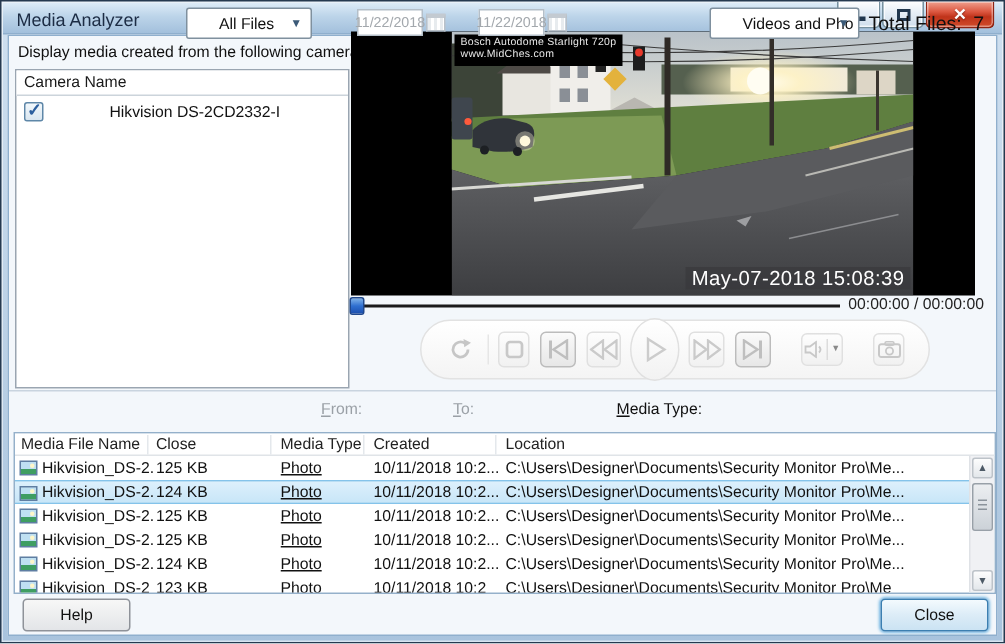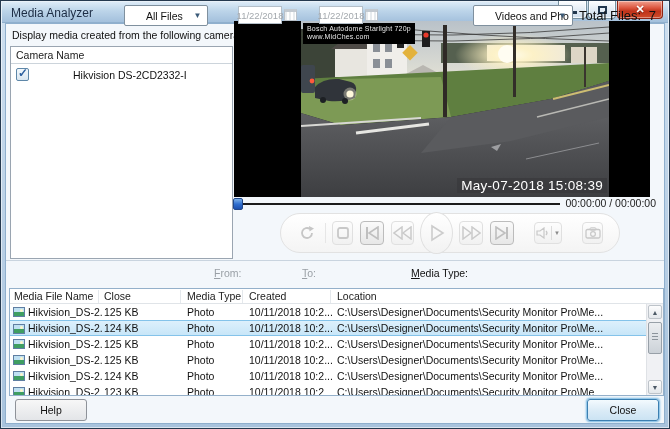--- a/index.html
+++ b/index.html
@@ -91,21 +91,21 @@
   .thead{ position:absolute; left:0; top:0; right:0; height:15px; background:#fff;
     border-bottom:1px solid #e0e4e8; font-size:10.5px; color:#222; }
   .th{ position:absolute; top:1px; white-space:nowrap; }
   .col-sep{ position:absolute; top:1px; height:13px; width:1px; background:#e4e8ec; }
   .trow{ position:absolute; left:0; width:636px; height:16px; font-size:10.5px; color:#111; }
   .trow.selected{ background:linear-gradient(#ddf0fc,#c8e6f8);
     border-top:1px solid #84c3ea; border-bottom:1px solid #84c3ea; }
   .tcell{ position:absolute; top:2px; white-space:nowrap; overflow:hidden; }
   .trow.selected .tcell{ top:1px; }
   .c-name{ left:18px; width:74px; } .c-size{ left:94px; width:70px; }
-  .c-type{ left:177px; width:58px; } .c-created{ left:239px; width:86px; }
+  .c-type{ left:177px; width:58px;text-decoration:underline; } .c-created{ left:239px; width:86px; }
   .c-loc{ left:327px; width:300px; }
   .file-ic{ position:absolute; left:3px; top:3px; width:12px; height:10px;
     border:1px solid #5f7ea2; background:linear-gradient(#bfe0f2 0 55%, #3f9e62 55% 100%); }
   .file-ic::after{ content:""; position:absolute; right:1px; top:1px; width:3px; height:3px;
     border-radius:50%; background:#fdf6c9; }
   
   .vscroll{ position:absolute; right:0; top:15px; bottom:0; width:17px; background:#f0f1f4; border-left:1px solid #dfe2e6; }
   .sbtn{ position:absolute; left:1px; right:1px; height:14px; border:1px solid #bdc3c9; border-radius:2px;
     background:linear-gradient(#fdfdfd,#e3e7eb); display:flex; align-items:center; justify-content:center;
     font-size:7px; color:#4d5a66; }

